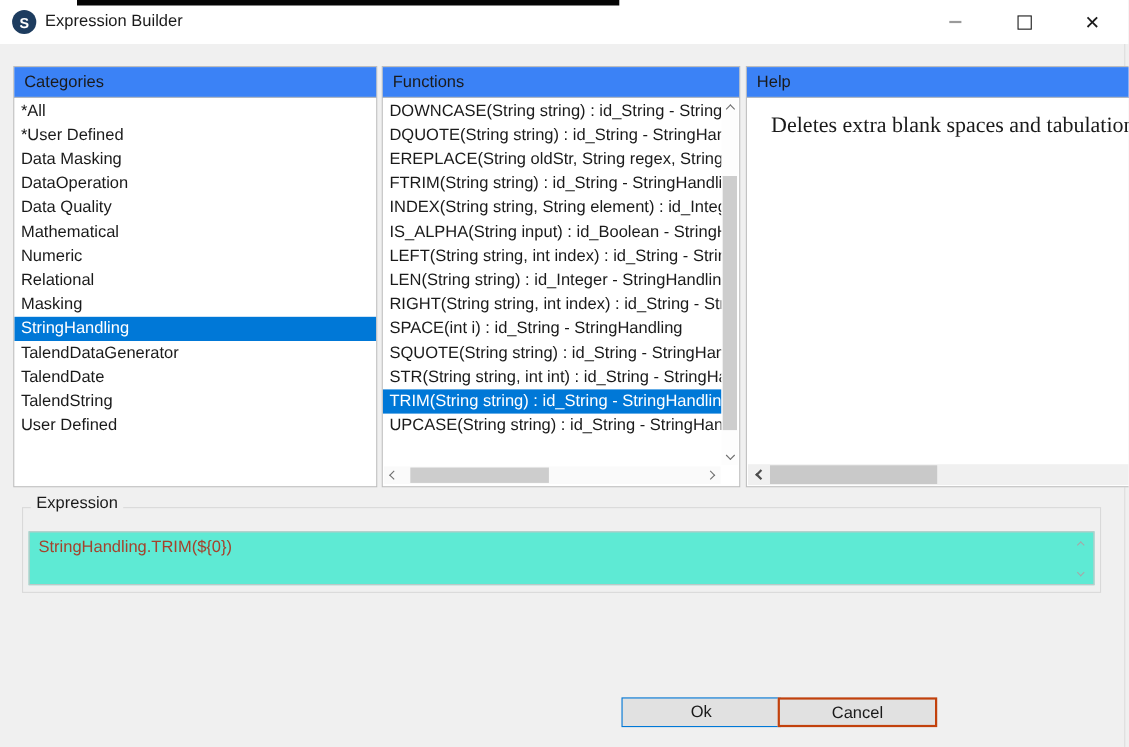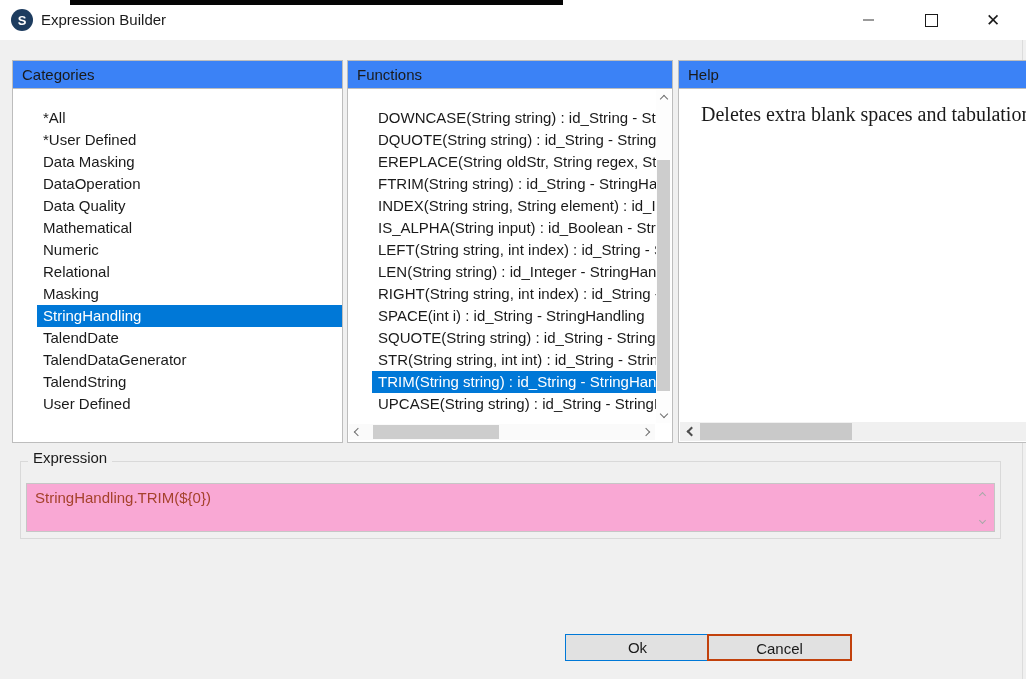--- a/index.html
+++ b/index.html
@@ -22,21 +22,21 @@
   .top-artifact { position:absolute; left:70px; top:0; width:493px; height:5px; background:#050505; }
   .right-artifact { position:absolute; left:1022px; top:40px; width:1px; height:639px; background:#dcdcdc; }
 
   
   .panel { position:absolute; top:60px; height:383px; background:#ffffff; border:1px solid #bdbdbd; }
   #categories-panel { left:12px;  width:331px; }
   #functions-panel  { left:347px; width:326px; }
   #help-panel       { left:678px; width:386px; }
   .panel-header { height:28px; line-height:27px; padding-left:9px; background:#3b82f6;
                   border-bottom:1px solid #bdbdbd; font-size:15px; }
-  .list { position:absolute; left:0; right:0; top:29px; bottom:0; padding-top:17px; overflow:hidden;margin-left:24px; }
+  .list { position:absolute; left:0; right:0; top:29px; bottom:0; padding-top:0; overflow:hidden; }
   #functions-panel .list { right:16px; bottom:19px; }
   .row { height:22px; line-height:22px; padding-left:6px; white-space:nowrap; overflow:hidden; }
   .row.sel { background:#0078d7; color:#ffffff; }
 
   
   .chev { display:inline-block; width:7px; height:7px; border-style:solid; border-color:#4d4d4d; border-width:0 2px 2px 0; }
   .chev.thin { width:6px; height:6px; border-width:0 1.2px 1.2px 0; border-color:#6e6e6e; }
   .chev.up    { transform:rotate(-135deg); }
   .chev.down  { transform:rotate(45deg); }
   .chev.left  { transform:rotate(135deg); }
@@ -63,21 +63,21 @@
   .help-hscroll .a-left  { left:3px; top:0; bottom:0; width:16px; }
   .help-hscroll .a-right { right:3px; top:0; bottom:0; width:16px; }
   .help-hthumb { position:absolute; top:1px; bottom:1px; left:20px; width:152px; background:#c9c9c9; }
 
   
   .expr-group { position:absolute; left:20px; top:461px; width:981px; height:78px;
                 border:1px solid #d9d9d9; background:#f0f0f0; }
   .expr-legend { position:absolute; left:28px; top:448px; height:20px; line-height:20px;
                  background:#f0f0f0; padding:0 5px; font-size:15px; }
   .expr-box { position:absolute; left:26px; top:483px; width:969px; height:49px;
-              background:#f9a8d4; border:1px solid #c6c6c6; }
+              background:#5eead4; border:1px solid #c6c6c6; }
   .expr-text { position:absolute; left:8px; top:5px; white-space:nowrap; overflow:hidden; right:24px;
                color:#a5422c; font-size:15px; }
   .expr-box .a-up   { top:6px;  right:5px; width:14px; height:10px; }
   .expr-box .a-down { bottom:6px; right:5px; width:14px; height:10px; }
   .expr-box .chev { border-color:#a7a7a7; width:5px; height:5px; border-width:0 1.2px 1.2px 0; }
 
   
   .btn { position:absolute; top:634px; width:145px; height:27px; text-align:center; line-height:25px;
          background:#e1e1e1; font-size:15px; }
   #ok-button { left:565px; border:1px solid #0078d7; }
@@ -108,22 +108,22 @@
       <div class="row">*All</div>
       <div class="row">*User Defined</div>
       <div class="row">Data Masking</div>
       <div class="row">DataOperation</div>
       <div class="row">Data Quality</div>
       <div class="row">Mathematical</div>
       <div class="row">Numeric</div>
       <div class="row">Relational</div>
       <div class="row">Masking</div>
       <div class="row sel">StringHandling</div>
+      <div class="row">TalendDataGenerator</div>
       <div class="row">TalendDate</div>
-      <div class="row">TalendDataGenerator</div>
       <div class="row">TalendString</div>
       <div class="row">User Defined</div>
     </div>
 </div>
 
 <div class="panel" id="functions-panel">
   <div class="panel-header">Functions</div>
   <div class="list" id="functions-list">
       <div class="row">DOWNCASE(String string) : id_String - StringHandling</div>
       <div class="row">DQUOTE(String string) : id_String - StringHandling</div>

